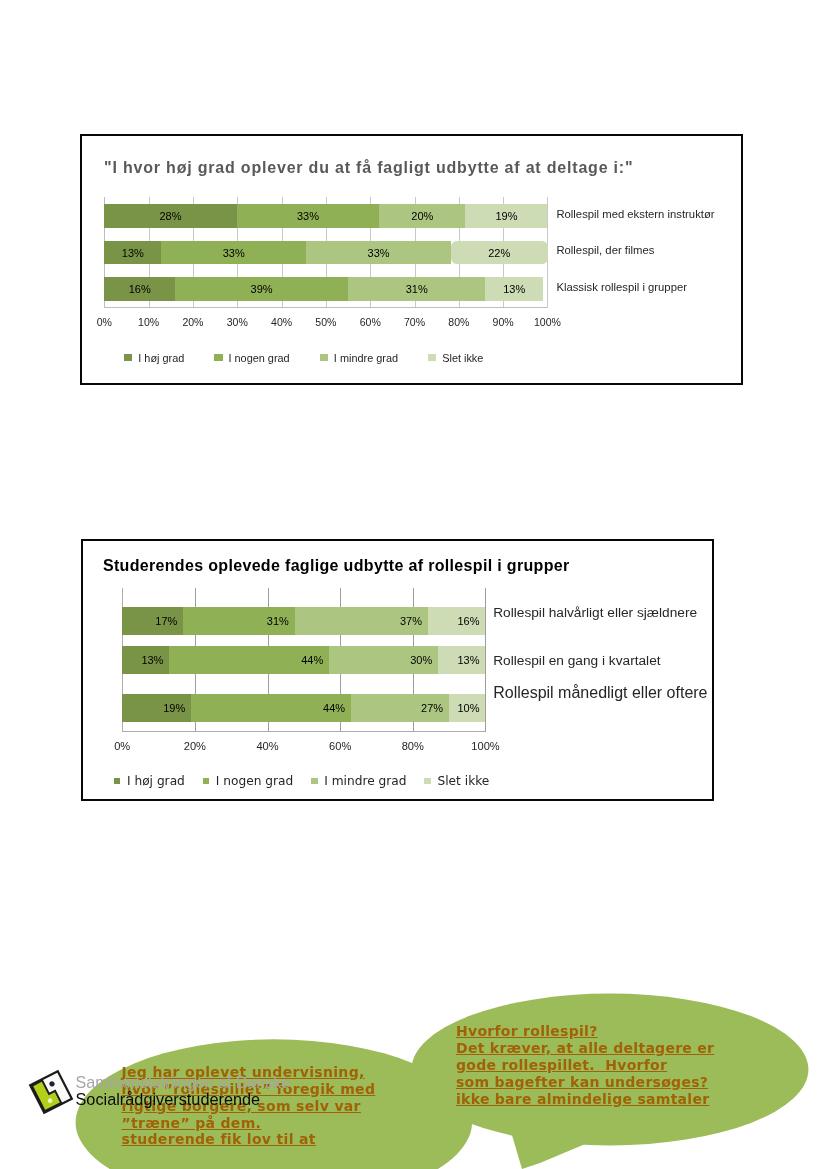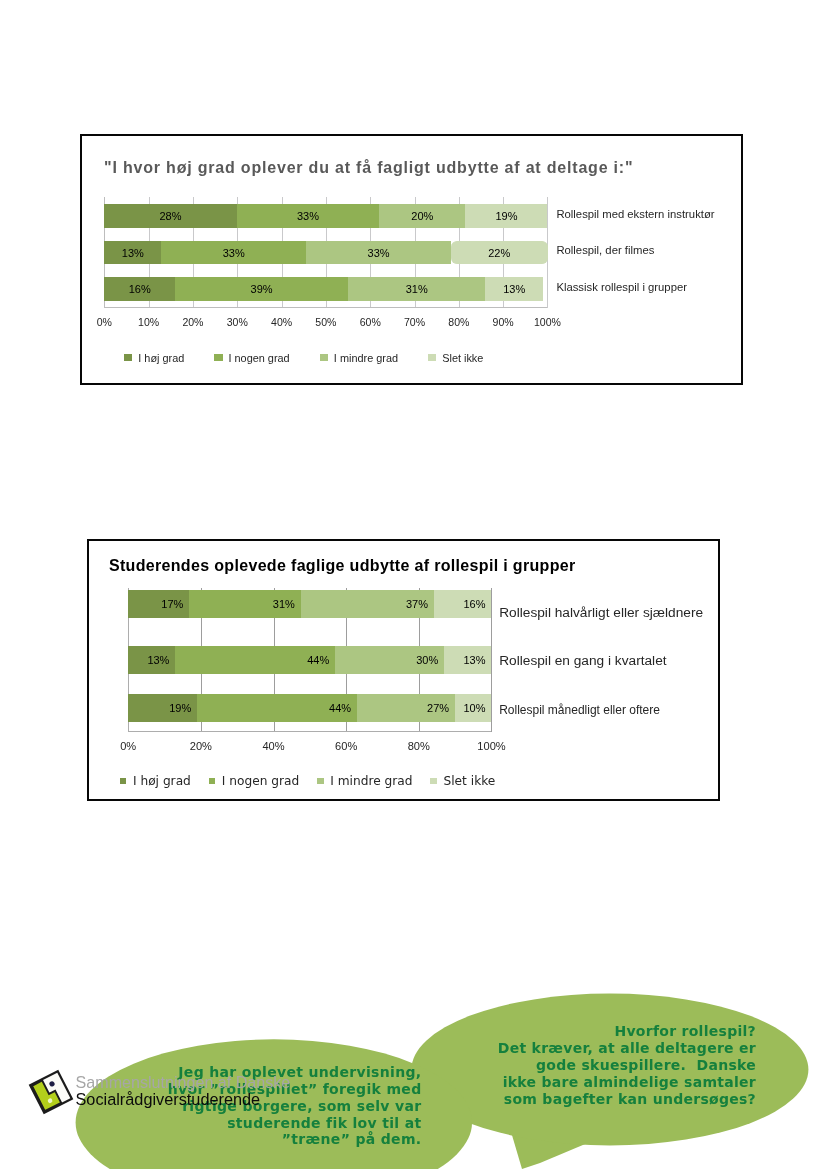--- a/index.html
+++ b/index.html
@@ -2,21 +2,21 @@
 <html><head>
 <meta charset="utf-8">
 <style>
   html,body{margin:0;padding:0;}
   body{width:828px;height:1169px;background:#ffffff;position:relative;
        font-family:"Liberation Sans",sans-serif;overflow:hidden;
        -webkit-font-smoothing:antialiased;}
 
   .chart-box{position:absolute;background:#fff;box-sizing:border-box;}
   #chart1{left:80px;top:133.5px;width:663.3px;height:251.7px;border:2.6px solid #070707;}
-  #chart2{left:80.7px;top:538.5px;width:633.6px;height:262.5px;border:2.3px solid #070707;margin-left:6px;}
+  #chart2{left:80.7px;top:538.5px;width:633.6px;height:262.5px;border:2.3px solid #070707;}
 
   .ctitle{position:absolute;white-space:nowrap;font-weight:bold;}
   #t1{left:22.1px;top:24.2px;font-size:16px;color:#595959;letter-spacing:.8px;line-height:1;}
   #t2{left:20.2px;top:17.7px;font-size:16px;color:#000;letter-spacing:.33px;line-height:1;}
 
   .plot{position:absolute;box-sizing:border-box;}
   #p1{left:22.3px;top:61.3px;width:443.2px;height:110.8px;}
   #p2{left:39.5px;top:47.3px;width:363.3px;height:144.4px;}
 
   .vgrid{position:absolute;top:0;bottom:0;width:1px;background:#d6d6d6;}
@@ -30,22 +30,22 @@
 
   .catlabel{position:absolute;white-space:nowrap;color:#262626;}
   .xtick{position:absolute;white-space:nowrap;color:#262626;text-align:center;}
 
   .legend{position:absolute;display:flex;align-items:center;}
   .lg-item{display:flex;align-items:center;white-space:nowrap;color:#262626;}
   .sw{display:inline-block;box-sizing:border-box;}
 
   
   #bubbles{position:absolute;left:0;top:0;width:828px;height:1169px;}
-  .btext{position:absolute;text-align:right;font-weight:bold;color:#15803d;
-         font-family:"DejaVu Sans",sans-serif;white-space:pre;}
+  .btext{position:absolute;text-align:left;font-weight:bold;color:#a16207;
+         font-family:"DejaVu Sans",sans-serif;white-space:pre;text-decoration:underline;}
   #bt-right{left:456px;top:1023.1px;width:300px;font-size:14px;line-height:16.9px;letter-spacing:0.28px;}
   #bt-left{left:121.5px;top:1063.8px;width:300px;font-size:14px;line-height:16.9px;letter-spacing:0.33px;}
 
   #logo{position:absolute;left:27.7px;top:1069.1px;width:46px;height:46px;}
   .logotext{position:absolute;white-space:nowrap;font-family:"Liberation Sans",sans-serif;line-height:1;}
   #logo-l1{left:75.6px;top:1073.6px;font-size:16.1px;color:#a6a6a6;}
   #logo-l2{left:75.5px;top:1091.2px;font-size:16.3px;color:#0b0b0b;}
 </style>
 </head>
 <body>
@@ -145,21 +145,21 @@
 <div class="chart-box" id="chart2">
   <div class="ctitle" id="t2">Studerendes oplevede faglige udbytte af rollespil i grupper</div>
   <div class="plot" id="p2">
       <div class="axisline" style="left: 0px; background: rgb(173, 173, 173);"></div>
       <div class="vgrid" style="left: 72.66px; background: rgb(157, 157, 157);"></div>
       <div class="vgrid" style="left: 145.32px; background: rgb(157, 157, 157);"></div>
       <div class="vgrid" style="left: 217.98px; background: rgb(157, 157, 157);"></div>
       <div class="vgrid" style="left: 290.64px; background: rgb(157, 157, 157);"></div>
       <div class="vgrid" style="left: 363.3px; background: rgb(157, 157, 157);"></div>
       <div class="hbase" style="background: rgb(173, 173, 173);"></div>
-      <div class="barrow" style="top: 2px; height: 27.8px; width: 363.3px;">
+      <div class="barrow" style="top: 19px; height: 27.8px; width: 363.3px;">
         <div class="seg" style="width: 61.761px; background: rgb(122, 148, 71); border-top: 1px solid rgb(122, 148, 71); border-bottom: 1px solid rgb(122, 148, 71);">
           <span style="font-size: 11px; text-align: right; padding-right: 6px;">17%</span>
         </div>
         <div class="seg" style="width: 112.623px; background: rgb(143, 176, 84); border-top: 1px solid rgb(143, 176, 84); border-bottom: 1px solid rgb(143, 176, 84);">
           <span style="font-size: 11px; text-align: right; padding-right: 6px;">31%</span>
         </div>
         <div class="seg" style="width: 134.421px; background: rgb(172, 198, 130); border-top: 1px solid rgb(172, 198, 130); border-bottom: 1px solid rgb(172, 198, 130);">
           <span style="font-size: 11px; text-align: right; padding-right: 6px;">37%</span>
         </div>
         <div class="seg" style="width: 58.128px; background: rgb(205, 220, 181); border-top: 1px solid rgb(205, 220, 181); border-bottom: 1px solid rgb(205, 220, 181);">
@@ -190,21 +190,21 @@
         <div class="seg" style="width: 98.091px; background: rgb(172, 198, 130); border-top: 1px solid rgb(172, 198, 130); border-bottom: 1px solid rgb(172, 198, 130); padding-left: 44px;">
           <span style="font-size: 11px; text-align: right; padding-right: 6px;">27%</span>
         </div>
         <div class="seg" style="width: 36.33px; background: rgb(205, 220, 181); border-top: 1px solid rgb(205, 220, 181); border-bottom: 1px solid rgb(205, 220, 181);">
           <span style="font-size: 11px; text-align: right; padding-right: 6px;">10%</span>
         </div>
       </div>
     </div>
 <div class="catlabel" style="font-size: 13.7px; left: 410.5px; top: 64.736px;">Rollespil halvårligt eller sjældnere</div>
     <div class="catlabel" style="font-size: 13.7px; left: 410.5px; top: 112.736px;">Rollespil en gang i kvartalet</div>
-    <div class="catlabel" style="font-size: 12px; left: 410.5px; top: 162px;">Rollespil månedligt eller oftere</div>
+    <div class="catlabel" style="font-size: 16px; left: 410.5px; top: 143px;">Rollespil månedligt eller oftere</div>
     <div class="xtick" style="font-size: 11.1px; width: 60px; left: 9.5px; top: 199.6px;">0%</div>
     <div class="xtick" style="font-size: 11.1px; width: 60px; left: 82.16px; top: 199.6px;">20%</div>
     <div class="xtick" style="font-size: 11.1px; width: 60px; left: 154.82px; top: 199.6px;">40%</div>
     <div class="xtick" style="font-size: 11.1px; width: 60px; left: 227.48px; top: 199.6px;">60%</div>
     <div class="xtick" style="font-size: 11.1px; width: 60px; left: 300.14px; top: 199.6px;">80%</div>
     <div class="xtick" style="font-size: 11.1px; width: 60px; left: 372.8px; top: 199.6px;">100%</div>
     <div class="legend" style="left: 31.1px; top: 233.7px;">
       <div class="lg-item" style="margin-right: 17.8px;">
         <span class="sw" style="width: 6.7px; height: 6.2px; background: rgb(122, 148, 71); margin-right: 6.5px;"></span>
         <span style="font-size: 12.2px; font-family: &quot;DejaVu Sans&quot;, sans-serif;">I høj grad</span>
@@ -227,22 +227,22 @@
 <svg id="bubbles" viewBox="0 0 828 1169">
   <g>
     <path id="tailR" d="M 509 1125 L 522 1169 L 540 1163 L 590 1142 Z" fill="#9CBC59"></path>
     <ellipse id="ellR" cx="609.9" cy="1069.5" rx="198.5" ry="75.9" fill="#9CBC59"></ellipse>
   </g>
   <g>
     <ellipse id="ellL" cx="273.8" cy="1122.4" rx="198.2" ry="83.1" fill="#9CBC59"></ellipse>
   </g>
 </svg>
 
-<div class="btext" id="bt-right"><div>Hvorfor rollespil?</div><div>Det kræver, at alle deltagere er</div><div>gode skuespillere.  Danske</div><div>ikke bare almindelige samtaler</div><div>som bagefter kan undersøges?</div></div>
-<div class="btext" id="bt-left"><div>Jeg har oplevet undervisning,</div><div>hvor ”rollespillet” foregik med</div><div>rigtige borgere, som selv var</div><div>studerende fik lov til at</div><div>”træne” på dem.</div></div>
+<div class="btext" id="bt-right"><div>Hvorfor rollespil?</div><div>Det kræver, at alle deltagere er</div><div>gode rollespillet.  Hvorfor</div><div>som bagefter kan undersøges?</div><div>ikke bare almindelige samtaler</div></div>
+<div class="btext" id="bt-left"><div>Jeg har oplevet undervisning,</div><div>hvor ”rollespillet” foregik med</div><div>rigtige borgere, som selv var</div><div>”træne” på dem.</div><div>studerende fik lov til at</div></div>
 
 <svg id="logo" viewBox="0 0 46 46">
   <g transform="rotate(-27 23 23)">
     <rect x="7.5" y="7.5" width="31" height="31" fill="#fbfbf8" stroke="#1c1c1c" stroke-width="2.2"></rect>
     <path d="M 8.8 8.8 L 20.4 8.8 L 20.4 23.8 L 27.2 23.8 L 27.2 37.2 L 8.8 37.2 Z" fill="#b3cf1b" stroke="#1c1c1c" stroke-width="1.9" stroke-linejoin="miter"></path>
     <circle cx="27.6" cy="16.2" r="2.6" fill="#1d1d44"></circle>
     <circle cx="18.2" cy="30.4" r="2.3" fill="#eef7c4"></circle>
   </g>
 </svg>
 <div class="logotext" id="logo-l1">Sammenslutningen af Danske</div>

